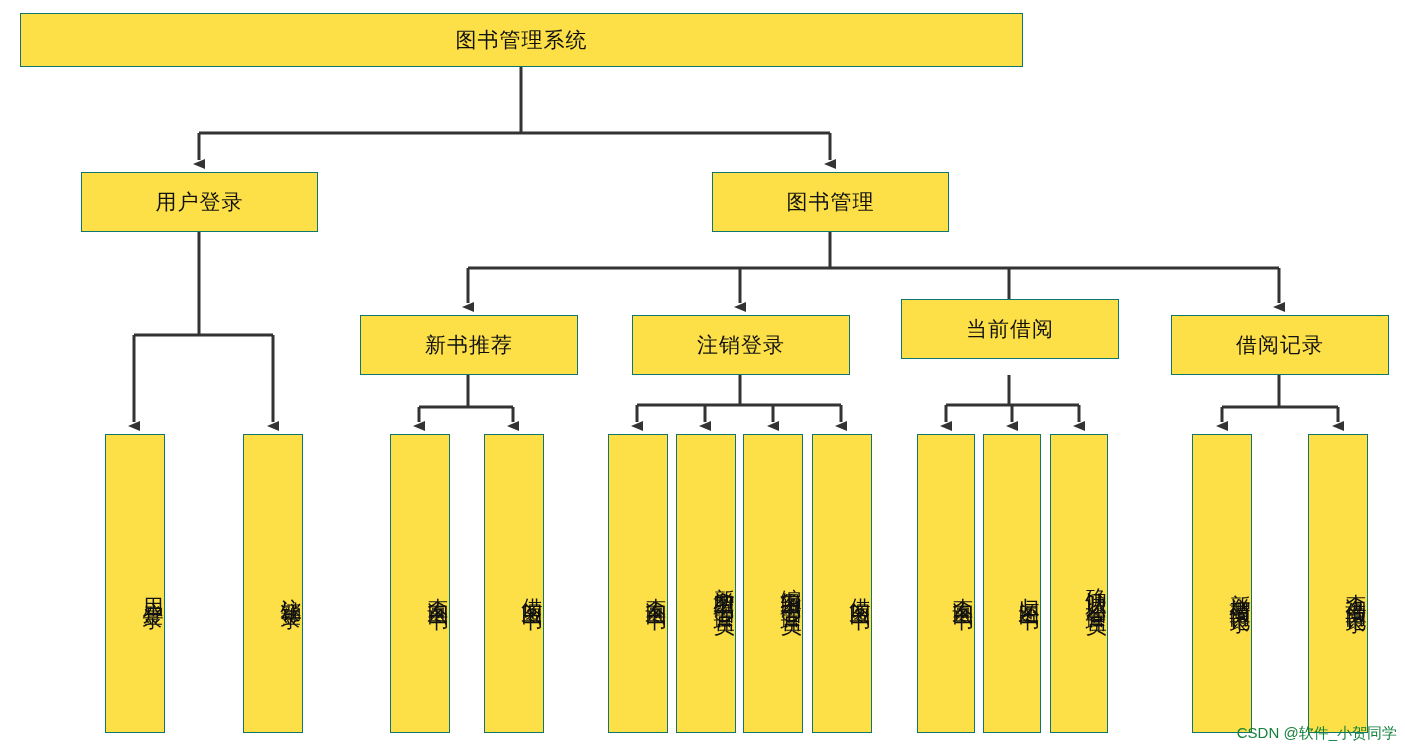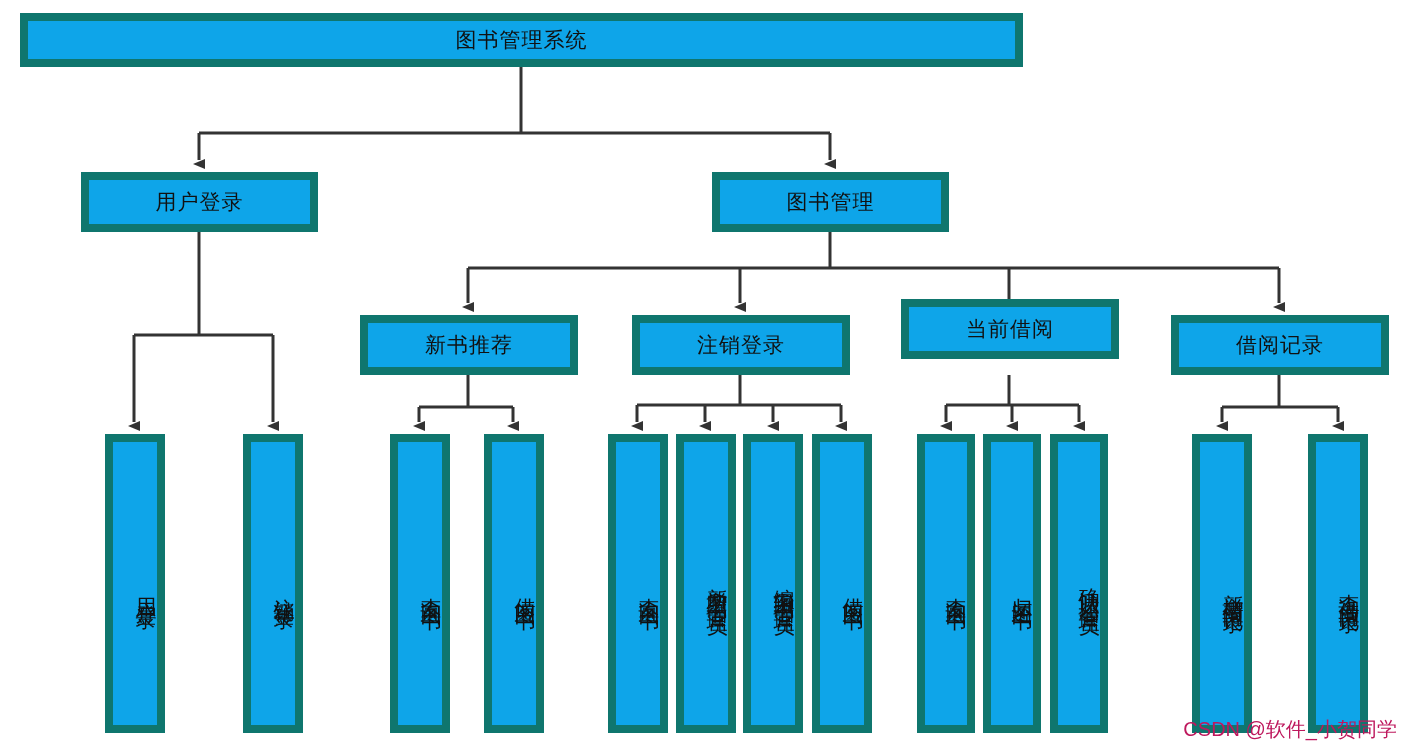--- a/index.html
+++ b/index.html
@@ -5,38 +5,38 @@
   html,body{margin:0;padding:0;background:#ffffff;}
   body{
     width:1405px;height:747px;position:relative;overflow:hidden;
     font-family:"Liberation Sans","DejaVu Sans",sans-serif;
     background:#ffffff;
   }
   #diagram-root{position:absolute;left:0;top:0;width:1405px;height:747px;}
   svg.edges{position:absolute;left:0;top:0;width:1405px;height:747px;}
   .node{
     position:absolute;box-sizing:border-box;
-    border:8px solid #0f766e;background:#0ea5e9;
+    border:1px solid #0f766e;background:#fde047;
     display:flex;align-items:center;justify-content:center;
     color:#111111;
   }
   .node.horiz{font-size:21px;letter-spacing:1px;}
   .node.vert{
     writing-mode:vertical-rl;
     text-orientation:upright;
     font-size:21px;
     letter-spacing:4px;
     padding-top:10px;
     align-items:flex-start;
     justify-content:center;
     line-height:1;
   }
   #watermark{
     position:absolute;right:8px;bottom:4px;
-    font-size:20px;color:#be185d;
+    font-size:15px;color:#15803d;
     font-family:"Liberation Sans","DejaVu Sans",sans-serif;
     white-space:nowrap;pointer-events:none;
   }
 </style>
 </head>
 <body>
 
 <div id="diagram-root">
 
   <svg class="edges" viewBox="0 0 1405 747" xmlns="http://www.w3.org/2000/svg">

